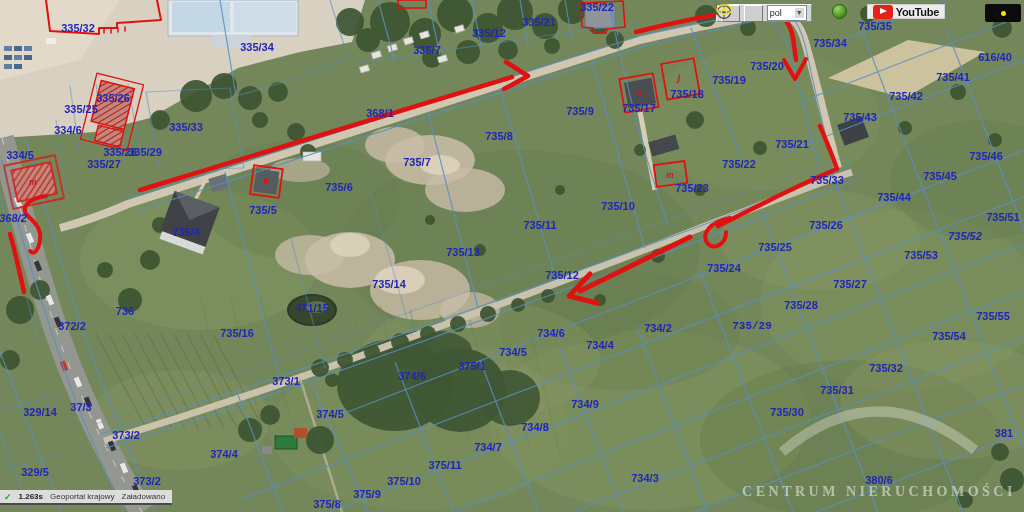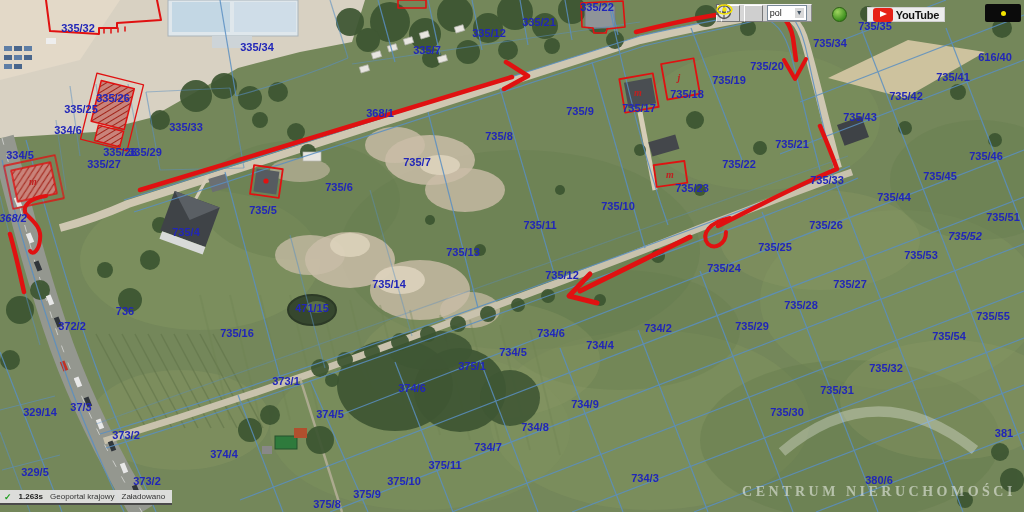--- a/index.html
+++ b/index.html
@@ -5,21 +5,21 @@
   html,body{margin:0;padding:0;background:#222;}
   .stage{position:relative;width:1024px;height:512px;overflow:hidden;
          font-family:"Liberation Sans",sans-serif;background:#74875a;}
   .stage svg{position:absolute;left:0;top:0;}
   
   .parcel-label{position:absolute;transform:translate(-50%,-50%);
     font:bold 11px "Liberation Sans",sans-serif;white-space:nowrap;pointer-events:none;}
   .bletter{position:absolute;transform:translate(-50%,-50%);
     font:italic bold 10px "Liberation Serif",serif;color:#c02020;pointer-events:none;}
   
-  .toolbar{position:absolute;top:4px;right:3px;display:flex;align-items:flex-end;gap:20px;}
+  .toolbar{position:absolute;top:4px;right:3px;display:flex;align-items:flex-start;gap:20px;}
   .chip{display:flex;align-items:center;gap:4px;background:#d6d6d6;border:1px solid;
         border-color:#f2f2f2 #8a8a8a #8a8a8a #f2f2f2;padding:1px 4px;height:18px;box-sizing:border-box;}
   .tb-btn{width:17px;height:15px;display:flex;align-items:center;justify-content:center;
           background:#cfcfcf;border:1px solid;border-color:#fff #777 #777 #fff;cursor:pointer;}
   .lang-select{display:flex;align-items:center;justify-content:space-between;width:34px;height:14px;
           background:#fff;border:1px solid #7a8a99;font-size:9px;padding:0 2px;cursor:pointer;color:#222;}
   .lang-arrow{font-size:7px;color:#445566;background:#d9d9d9;line-height:10px;padding:0 1px;}
   .green-orb{width:13px;height:13px;border-radius:50%;cursor:pointer;
           background:radial-gradient(circle at 35% 30%,#9ed45e,#3f8f1f 70%,#2c6a12);border:1px solid #2a5f12;}
   .yt-chip{display:flex;align-items:center;gap:3px;background:#ececec;border:1px solid #cfcfcf;
@@ -428,38 +428,38 @@
       <div class="parcel-label" style="left: 1003px; top: 217px; color: rgb(33, 38, 184);">735/51</div>
       <div class="parcel-label" style="left: 965px; top: 236px; color: rgb(33, 38, 184); font-style: italic;">735/52</div>
       <div class="parcel-label" style="left: 827px; top: 180px; color: rgb(33, 38, 184);">735/33</div>
       <div class="parcel-label" style="left: 692px; top: 188px; color: rgb(33, 38, 184);">735/23</div>
       <div class="parcel-label" style="left: 826px; top: 225px; color: rgb(33, 38, 184);">735/26</div>
       <div class="parcel-label" style="left: 921px; top: 255px; color: rgb(33, 38, 184);">735/53</div>
       <div class="parcel-label" style="left: 775px; top: 247px; color: rgb(33, 38, 184);">735/25</div>
       <div class="parcel-label" style="left: 724px; top: 268px; color: rgb(33, 38, 184);">735/24</div>
       <div class="parcel-label" style="left: 850px; top: 284px; color: rgb(33, 38, 184);">735/27</div>
       <div class="parcel-label" style="left: 801px; top: 305px; color: rgb(33, 38, 184);">735/28</div>
-      <div class="parcel-label" style="left: 752px; top: 326px; color: rgb(33, 38, 184);">735/29</div>
+      <div class="parcel-label" style="left: 752px; top: 326px; color: rgb(33, 38, 184); font-family: Liberation Mono, monospace;">735/29</div>
       <div class="parcel-label" style="left: 993px; top: 316px; color: rgb(33, 38, 184);">735/55</div>
       <div class="parcel-label" style="left: 949px; top: 336px; color: rgb(33, 38, 184);">735/54</div>
       <div class="parcel-label" style="left: 618px; top: 206px; color: rgb(33, 38, 184);">735/10</div>
       <div class="parcel-label" style="left: 540px; top: 225px; color: rgb(33, 38, 184);">735/11</div>
       <div class="parcel-label" style="left: 463px; top: 252px; color: rgb(33, 38, 184);">735/13</div>
       <div class="parcel-label" style="left: 562px; top: 275px; color: rgb(33, 38, 184);">735/12</div>
       <div class="parcel-label" style="left: 389px; top: 284px; color: rgb(33, 38, 184);">735/14</div>
       <div class="parcel-label" style="left: 312px; top: 308px; color: rgb(33, 38, 184);">471/15</div>
       <div class="parcel-label" style="left: 237px; top: 333px; color: rgb(33, 38, 184);">735/16</div>
       <div class="parcel-label" style="left: 125px; top: 311px; color: rgb(33, 38, 184);">736</div>
       <div class="parcel-label" style="left: 72px; top: 326px; color: rgb(33, 38, 184);">372/2</div>
       <div class="parcel-label" style="left: 658px; top: 328px; color: rgb(33, 38, 184);">734/2</div>
       <div class="parcel-label" style="left: 551px; top: 333px; color: rgb(33, 38, 184);">734/6</div>
       <div class="parcel-label" style="left: 600px; top: 345px; color: rgb(33, 38, 184);">734/4</div>
       <div class="parcel-label" style="left: 513px; top: 352px; color: rgb(33, 38, 184);">734/5</div>
       <div class="parcel-label" style="left: 472px; top: 366px; color: rgb(33, 38, 184);">375/1</div>
-      <div class="parcel-label" style="left: 412px; top: 388px; color: rgb(33, 38, 184);">374/6</div>
+      <div class="parcel-label" style="left: 412px; top: 376px; color: rgb(33, 38, 184);">374/6</div>
       <div class="parcel-label" style="left: 585px; top: 404px; color: rgb(33, 38, 184);">734/9</div>
       <div class="parcel-label" style="left: 535px; top: 427px; color: rgb(33, 38, 184);">734/8</div>
       <div class="parcel-label" style="left: 488px; top: 447px; color: rgb(33, 38, 184);">734/7</div>
       <div class="parcel-label" style="left: 445px; top: 465px; color: rgb(33, 38, 184);">375/11</div>
       <div class="parcel-label" style="left: 404px; top: 481px; color: rgb(33, 38, 184);">375/10</div>
       <div class="parcel-label" style="left: 367px; top: 494px; color: rgb(33, 38, 184);">375/9</div>
       <div class="parcel-label" style="left: 645px; top: 478px; color: rgb(33, 38, 184);">734/3</div>
       <div class="parcel-label" style="left: 286px; top: 381px; color: rgb(33, 38, 184);">373/1</div>
       <div class="parcel-label" style="left: 126px; top: 435px; color: rgb(33, 38, 184);">373/2</div>
       <div class="parcel-label" style="left: 147px; top: 481px; color: rgb(33, 38, 184);">373/2</div>

